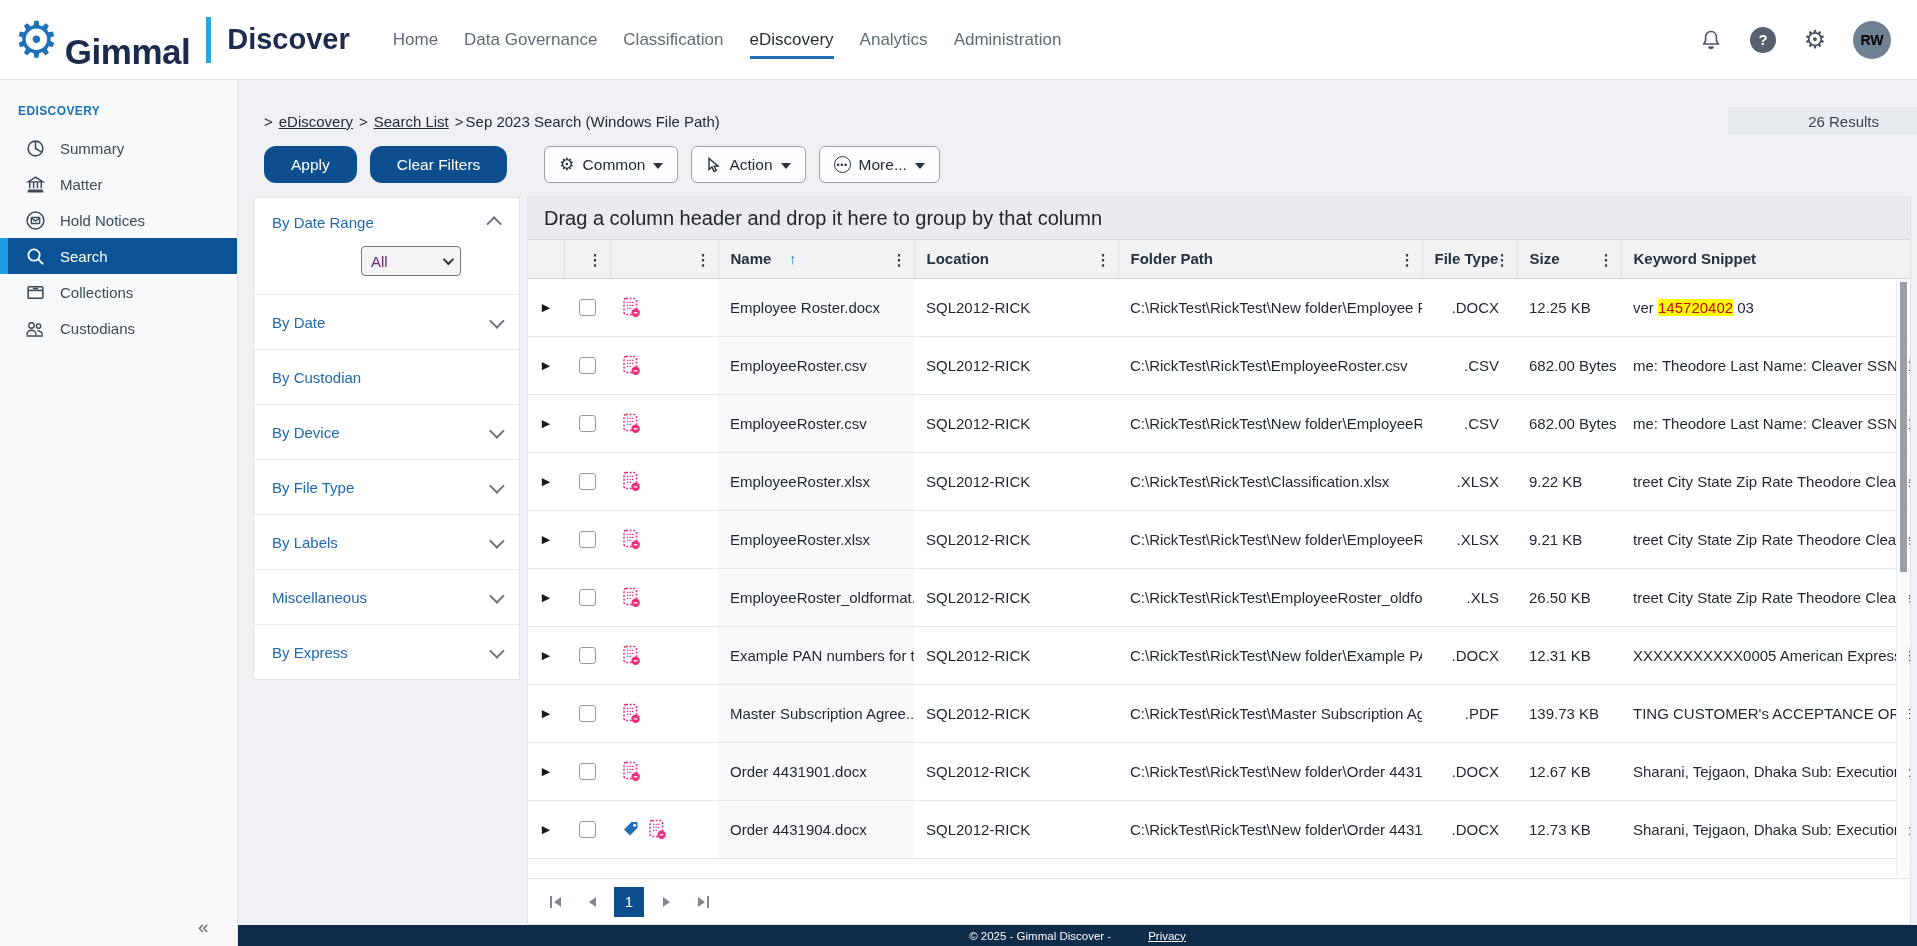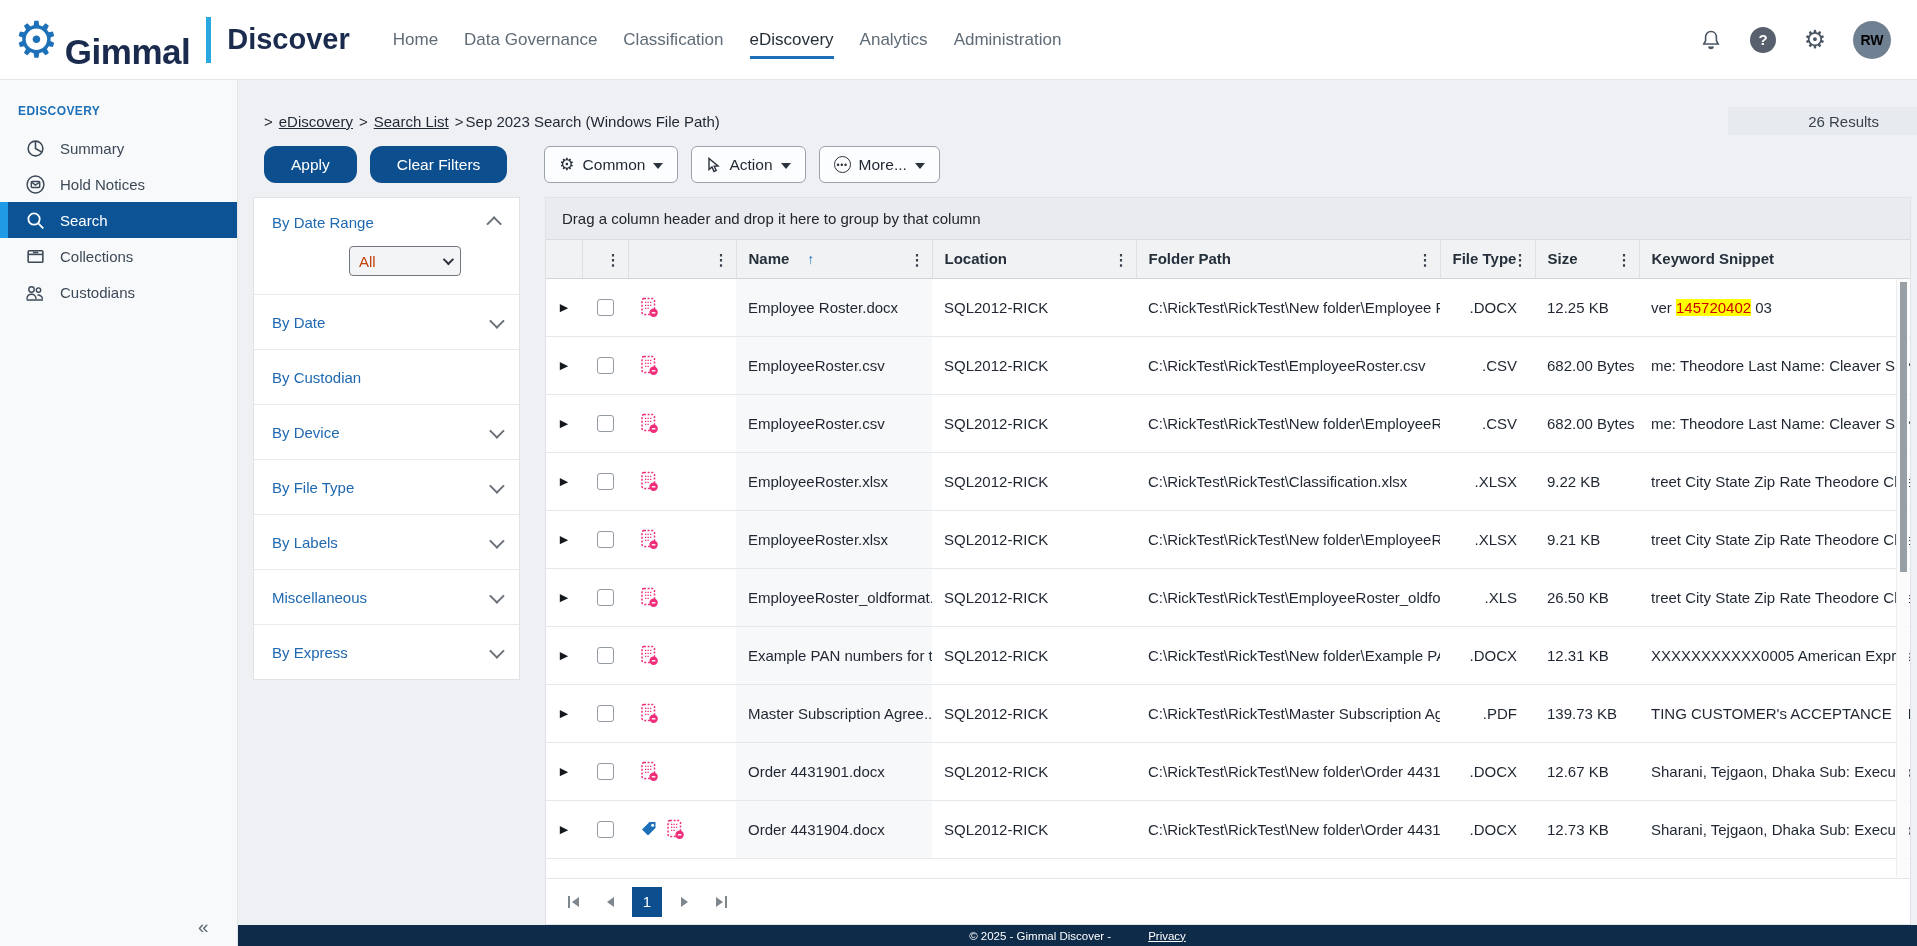--- a/index.html
+++ b/index.html
@@ -38,39 +38,39 @@
   .crumb a { color:#1f2732; text-decoration:underline; cursor:pointer; }
   .results-chip { margin-left:auto; background:#e7eaee; height:28px; display:flex; align-items:center; padding:0 38px 0 80px; font-size:15px; color:#39424d; }
   .toolbar { margin:10px 0 0 26px; display:flex; align-items:center; gap:13px; height:37px; }
   .btn-primary { background:#0d4f8e; color:#fff; border:none; border-radius:12px; height:37px; padding:0 27px; font-size:15.5px; font-family:inherit; cursor:pointer; }
   .btn-outline { background:#fcfdfe; border:1px solid #9aa2ab; border-radius:6px; height:37px; padding:0 14px; font-size:15.5px; color:#1f2732; display:flex; align-items:center; gap:8px; font-family:inherit; cursor:pointer; }
   .btn-outline.first-outline { margin-left:24px; }
   .caret-down { width:0; height:0; border-left:5px solid transparent; border-right:5px solid transparent; border-top:6px solid #2a323c; margin-top:2px; }
   .more-icon { width:17px; height:17px; border:1.4px solid #2a323c; border-radius:50%; display:flex; align-items:center; justify-content:center; font-size:9px; letter-spacing:.5px; color:#2a323c; }
   .common-gear { font-size:17px; color:#2a323c; }
 
-  .body { display:flex; gap:25px; padding:14px 6px 0 15px; flex:1; min-height:0; }
+  .body { display:flex; gap:7px; padding:14px 6px 0 15px; flex:1; min-height:0; }
 
   
   .filters { width:267px; background:#fff; border:1px solid #dfe3e7; align-self:flex-start; flex:none; }
   .fsec { border-bottom:1px solid #e8ebee; padding:0 18px; }
   .fsec:last-child { border-bottom:none; }
   .fsec-head { height:54px; display:flex; align-items:center; justify-content:space-between; cursor:pointer; }
   .fsec.expanded .fsec-head { height:48px; }
   .fsec-label { font-size:15px; color:#2069b1; }
   .chev { width:11px; height:11px; border-right:2px solid #697077; border-bottom:2px solid #697077; flex:none; }
   .chev.down { transform:rotate(45deg) translateY(-2px); }
   .chev.up { transform:rotate(-135deg) translateY(-2px); }
   .fsel-row { padding:0 40px 18px 0; display:flex; justify-content:flex-end; }
-  .fselect { width:112px; height:30px; background:#f3f4f6; border:1px solid #72777d; border-radius:4px; display:flex; align-items:center; padding:0 9px; font-size:15px; color:#c2410c; cursor:pointer;margin-left:24px; }
+  .fselect { width:100px; height:30px; background:#f3f4f6; border:1px solid #72777d; border-radius:4px; display:flex; align-items:center; padding:0 9px; font-size:15px; color:#701a75; cursor:pointer;margin-left:24px; }
   .fselect .chev { width:8px; height:8px; margin-left:auto; border-color:#2a323c; }
 
   
   .gridcard { flex:1; background:#fff; border:1px solid #dfe3e7; position:relative; display:flex; flex-direction:column; min-width:0; }
-  .group-hint { height:42px; background:#e9ebee; border-bottom:1px solid #d9dde1; display:flex; align-items:center; padding-left:16px; font-size:15px; color:#21262c; }
+  .group-hint { height:42px; background:#e9ebee; border-bottom:1px solid #d9dde1; display:flex; align-items:center; padding-left:16px; font-size:20px; color:#21262c; }
   table { width:100%; border-collapse:collapse; table-layout:fixed; }
   col.c-expand{width:36px;} col.c-check{width:46px;} col.c-icons{width:108px;} col.c-name{width:196px;}
   col.c-loc{width:204px;} col.c-folder{width:304px;} col.c-type{width:95px;} col.c-size{width:104px;}
   thead th { height:38px; background:#f0f2f4; border-bottom:1px solid #cfd5da; border-left:1px solid #dcdfe3; font-size:15px; font-weight:600; color:#26303b; text-align:left; padding:0 22px 0 12px; position:relative; white-space:nowrap; overflow:hidden; cursor:pointer; }
   thead th:first-child { border-left:none; }
   .th-dots { position:absolute; right:7px; top:50%; transform:translateY(-50%); font-size:15px; font-weight:700; color:#39434e; cursor:pointer; line-height:1; }
   .sort-arrow { color:#1d70b7; font-size:14px; margin-left:18px; }
   tbody td { height:58px; border-bottom:1px solid #e6e9ec; font-size:15px; color:#1f2631; padding-left:12px; vertical-align:middle; white-space:nowrap; overflow:hidden; }
   td.cell-expand { text-align:center; padding:0; font-size:11px; color:#15181c; cursor:pointer; }
   td.cell-check { padding:0; text-align:center; }
@@ -134,20 +134,30 @@
     <div class="section-label">EDISCOVERY</div>
     <div id="side-items">
         <div class="side-item">
           <span class="s-icon">
             <svg width="21" height="21" viewBox="0 0 20 20" fill="none" stroke="currentColor" stroke-width="1.5">
               <circle cx="10" cy="10" r="7"></circle>
               <path d="M10 3v7l6 3.4"></path>
             </svg>
           </span>
           <span>Summary</span>
+        </div>
+        <div class="side-item">
+          <span class="s-icon">
+            <svg width="21" height="21" viewBox="0 0 20 20" fill="none" stroke="currentColor" stroke-width="1.4">
+              <path d="M3 7.5 10 3l7 4.5H3z"></path>
+              <path d="M4.5 7.5v6M8.2 7.5v6M11.8 7.5v6M15.5 7.5v6"></path>
+              <path d="M3 15.5h14M2.5 17h15"></path>
+            </svg>
+          </span>
+          <span>Matter</span>
         </div>
         <div class="side-item">
           <span class="s-icon">
             <svg width="21" height="21" viewBox="0 0 20 20" fill="none" stroke="currentColor" stroke-width="1.4">
               <circle cx="10" cy="10" r="8"></circle>
               <rect x="6" y="7.2" width="8" height="5.6" rx="0.8"></rect>
               <path d="M6 7.6 10 10.6 14 7.6"></path>
             </svg>
           </span>
           <span>Hold Notices</span>

